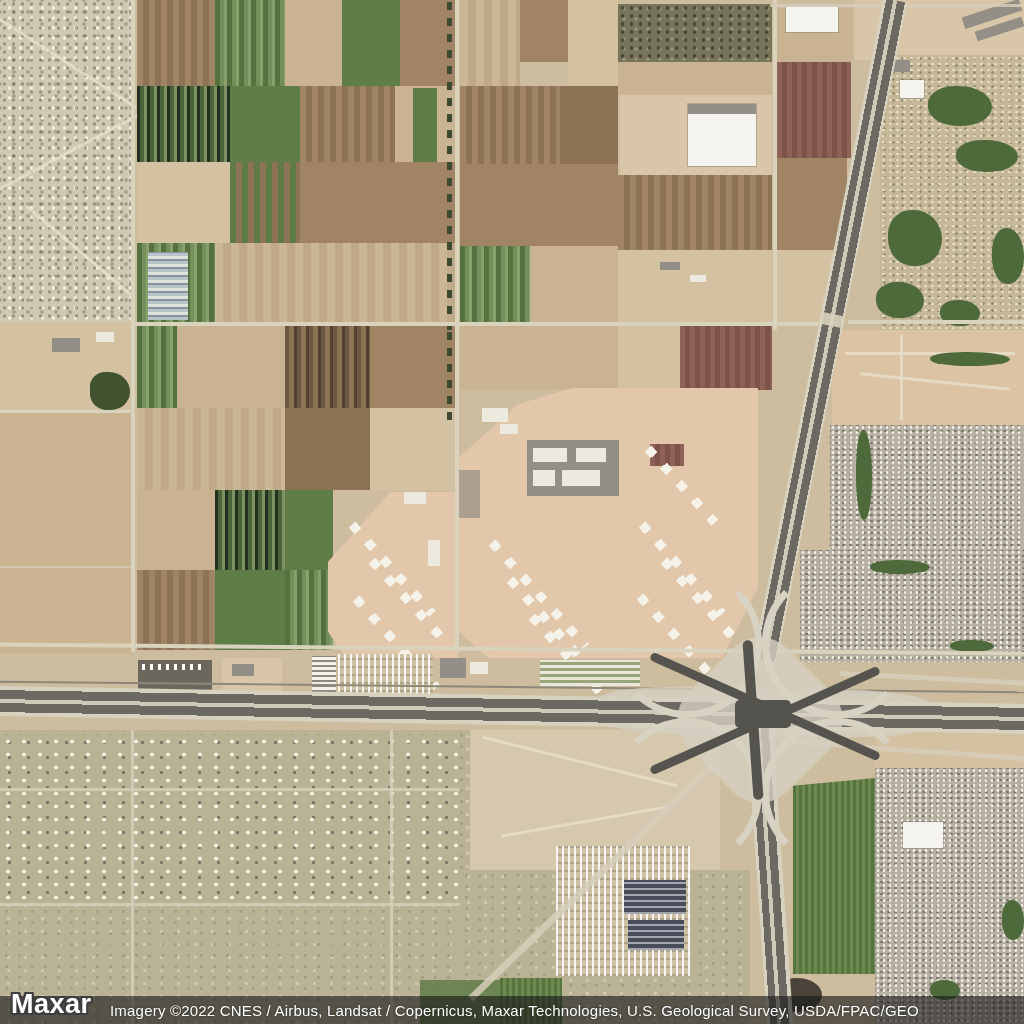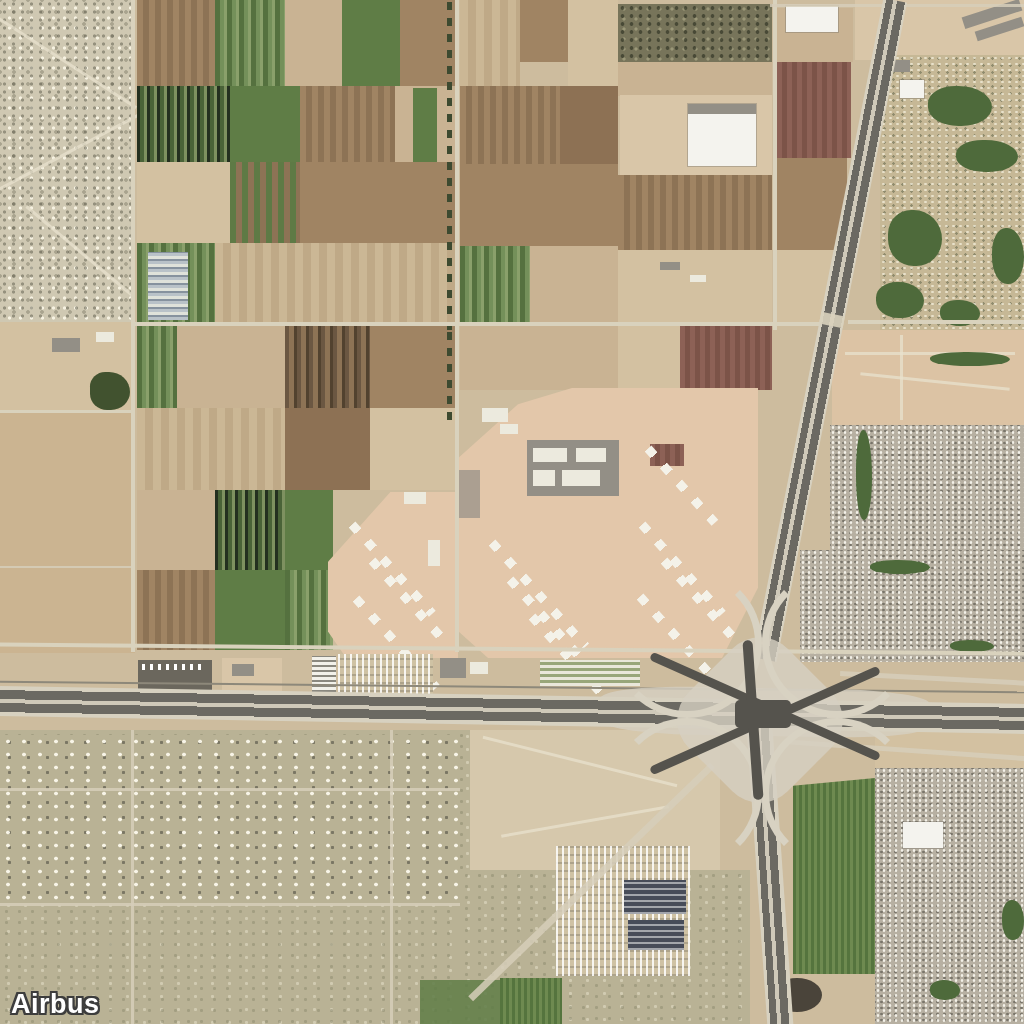--- a/index.html
+++ b/index.html
@@ -274,15 +274,18 @@
   <div class="p ramp-pad" style="left:690px;top:650px;width:140px;height:140px;transform:rotate(45deg)"></div>
   <div class="p arc arc-se" style="left:612px;top:568px"></div>
   <div class="p arc arc-sw" style="left:762px;top:568px"></div>
   <div class="p arc arc-nw" style="left:762px;top:718px"></div>
   <div class="p arc arc-ne" style="left:612px;top:718px"></div>
   <div class="p asphalt" style="left:640px;top:702px;width:250px;height:9px;transform:rotate(24deg)"></div>
   <div class="p asphalt" style="left:640px;top:716px;width:250px;height:9px;transform:rotate(-24deg)"></div>
   <div class="p asphalt" style="left:748px;top:640px;width:10px;height:160px;transform:rotate(-4deg)"></div>
   <div class="p asphalt" style="left:735px;top:700px;width:56px;height:28px"></div>
 
-  <div id="google-logo">Airbus</div>
+  <div id="attribution-bar" style="background-color: rgba(25, 25, 25, 0.62);">
+    <span id="attribution-text">Imagery ©2022 CNES / Airbus, Landsat / Copernicus, Maxar Technologies, U.S. Geological Survey, USDA/FPAC/GEO</span>
+  </div>
+  <div id="google-logo">Maxar</div>
 
 </div>
 
 </body></html>

